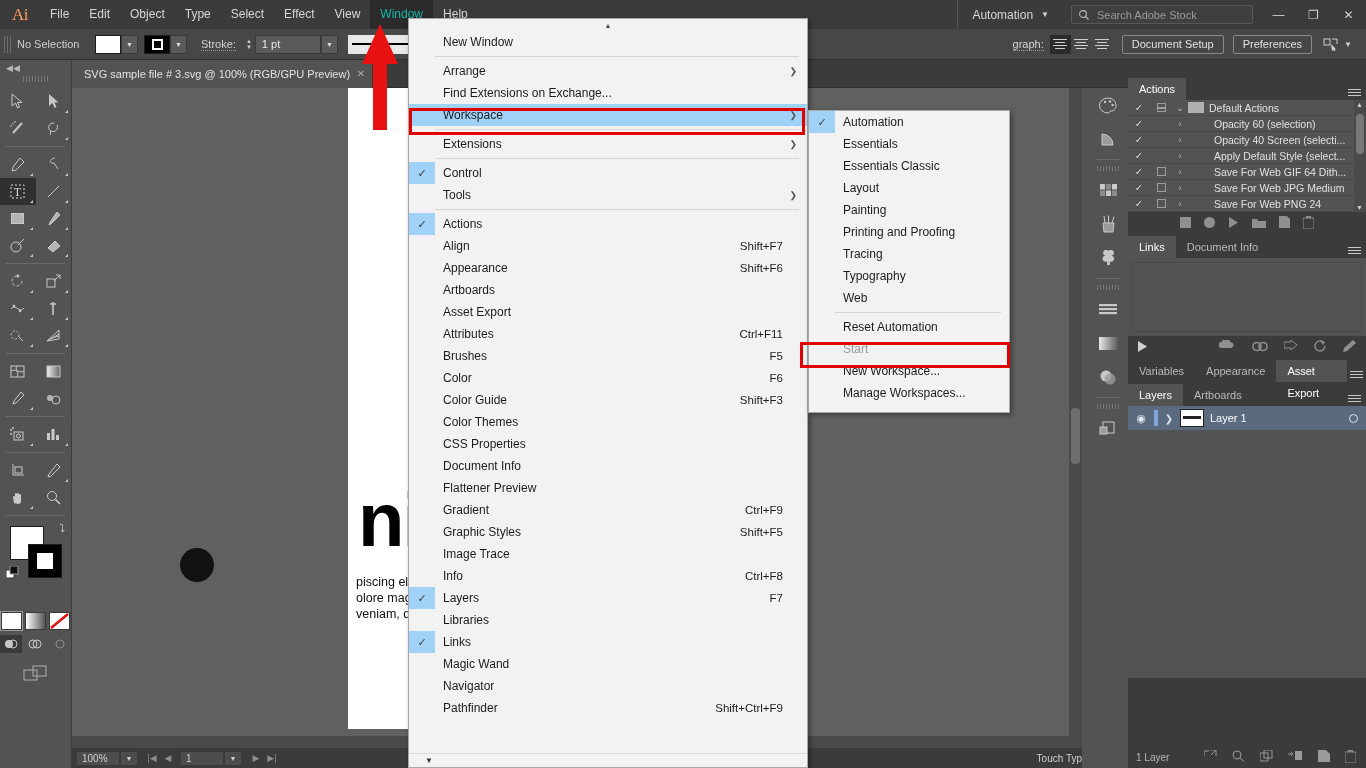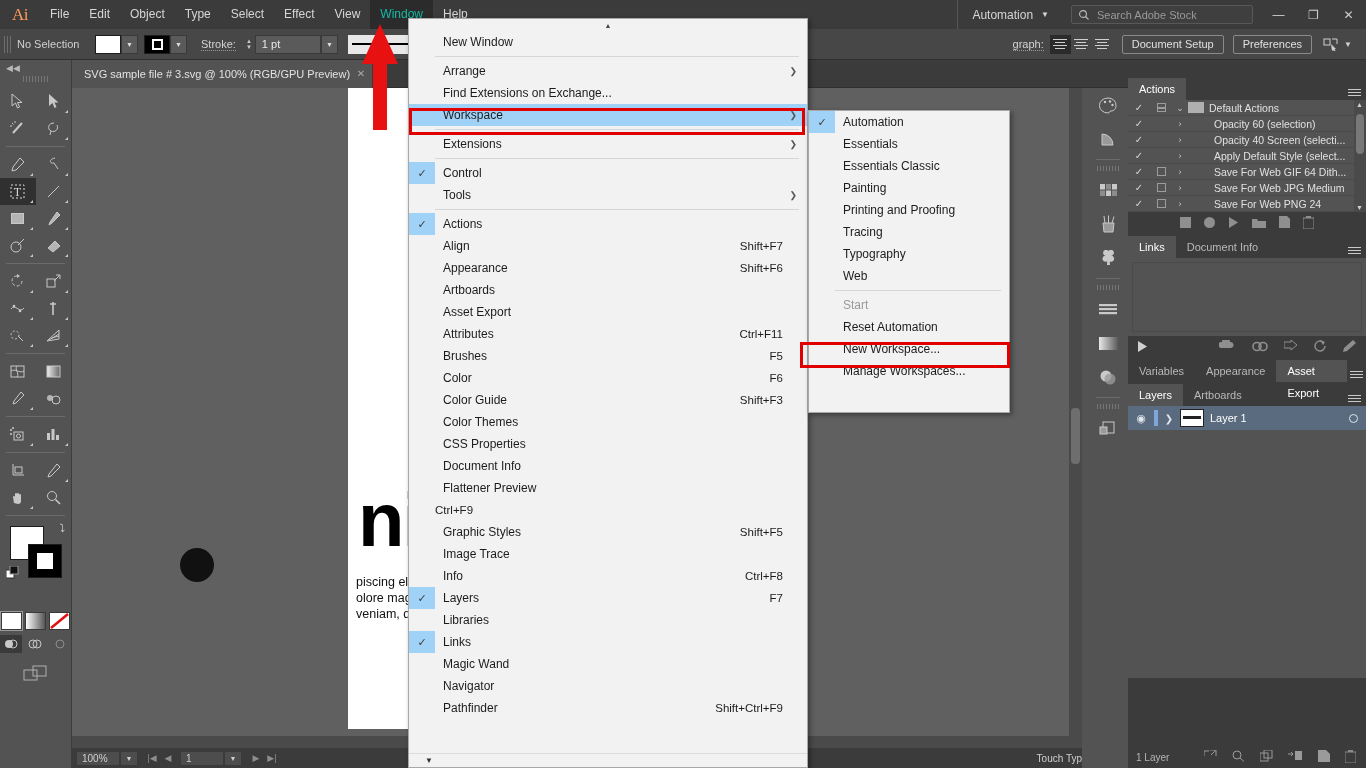--- a/index.html
+++ b/index.html
@@ -1021,20 +1021,21 @@
         <span class="lbl">Document Info</span>
         <span class="acc"></span>
       </div>
       <div class="mi">
         <span class="chk"></span>
         <span class="lbl">Flattener Preview</span>
         <span class="acc"></span>
       </div>
       <div class="mi">
         <span class="chk"></span>
+        <span class="lbl">Gradient</span>
         <span class="acc">Ctrl+F9</span>
       </div>
       <div class="mi">
         <span class="chk"></span>
         <span class="lbl">Graphic Styles</span>
         <span class="acc">Shift+F5</span>
       </div>
       <div class="mi">
         <span class="chk"></span>
         <span class="lbl">Image Trace</span>
@@ -1088,46 +1089,50 @@
       <div class="mi">
         <span class="chk"></span>
         <span class="lbl">Essentials</span>
       </div>
       <div class="mi">
         <span class="chk"></span>
         <span class="lbl">Essentials Classic</span>
       </div>
       <div class="mi">
         <span class="chk"></span>
+        <span class="lbl">Layout</span>
+      </div>
+      <div class="mi">
+        <span class="chk"></span>
         <span class="lbl">Painting</span>
       </div>
       <div class="mi">
         <span class="chk"></span>
         <span class="lbl">Printing and Proofing</span>
       </div>
       <div class="mi">
         <span class="chk"></span>
         <span class="lbl">Tracing</span>
       </div>
       <div class="mi">
         <span class="chk"></span>
         <span class="lbl">Typography</span>
       </div>
       <div class="mi">
         <span class="chk"></span>
         <span class="lbl">Web</span>
       </div>
       <div class="msep"></div>
+      <div class="mi">
+        <span class="chk"></span>
+        <span class="lbl">Reset Automation</span>
+      </div>
       <div class="mi dim">
         <span class="chk"></span>
         <span class="lbl">Start</span>
-      </div>
-      <div class="mi">
-        <span class="chk"></span>
-        <span class="lbl">Reset Automation</span>
       </div>
       <div class="mi">
         <span class="chk"></span>
         <span class="lbl">New Workspace...</span>
       </div>
       <div class="mi">
         <span class="chk"></span>
         <span class="lbl">Manage Workspaces...</span>
       </div>
     </div>

